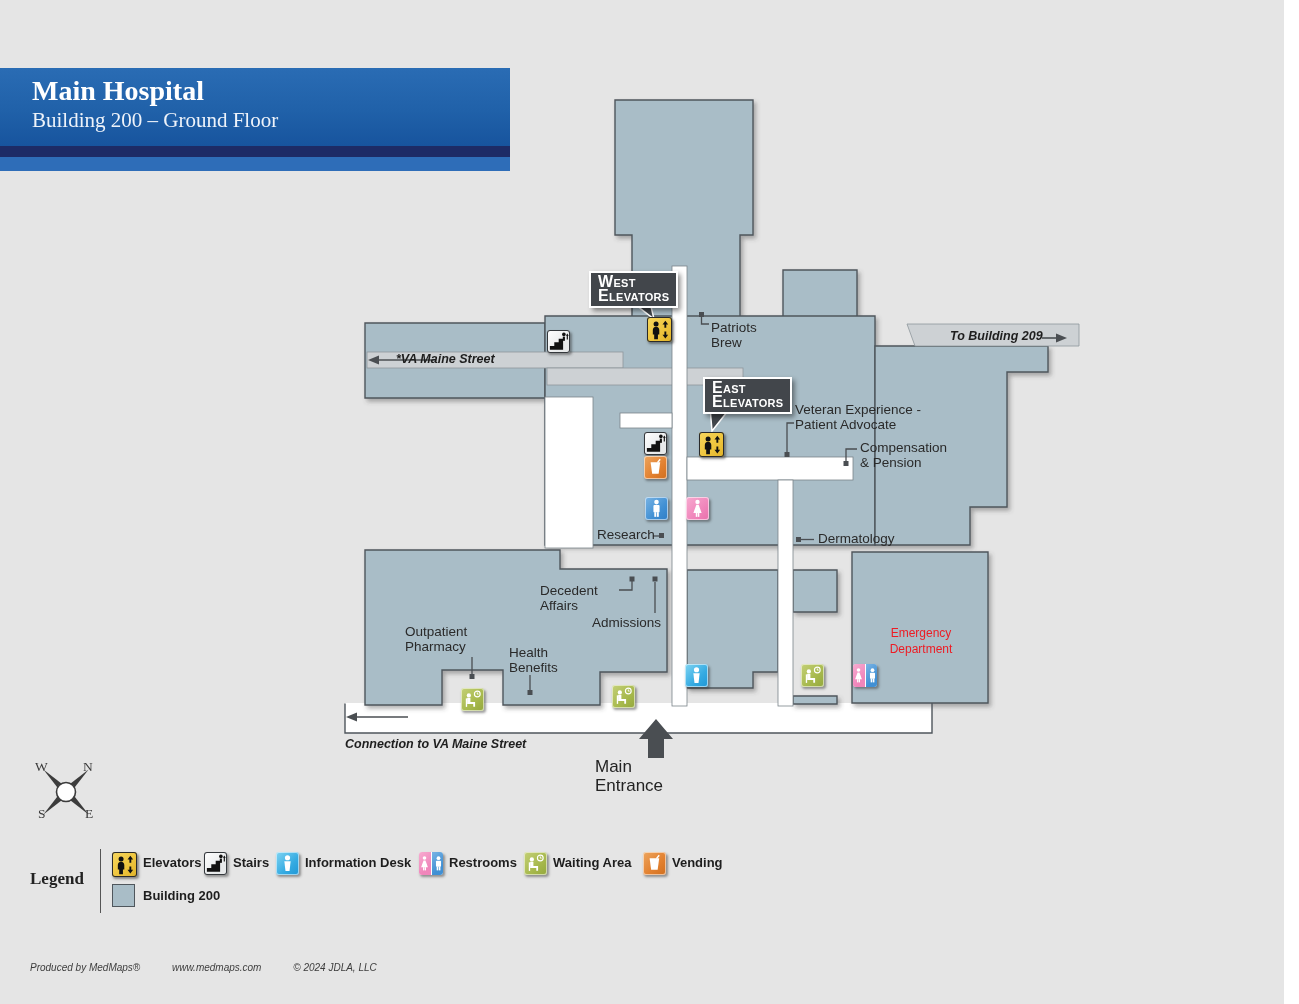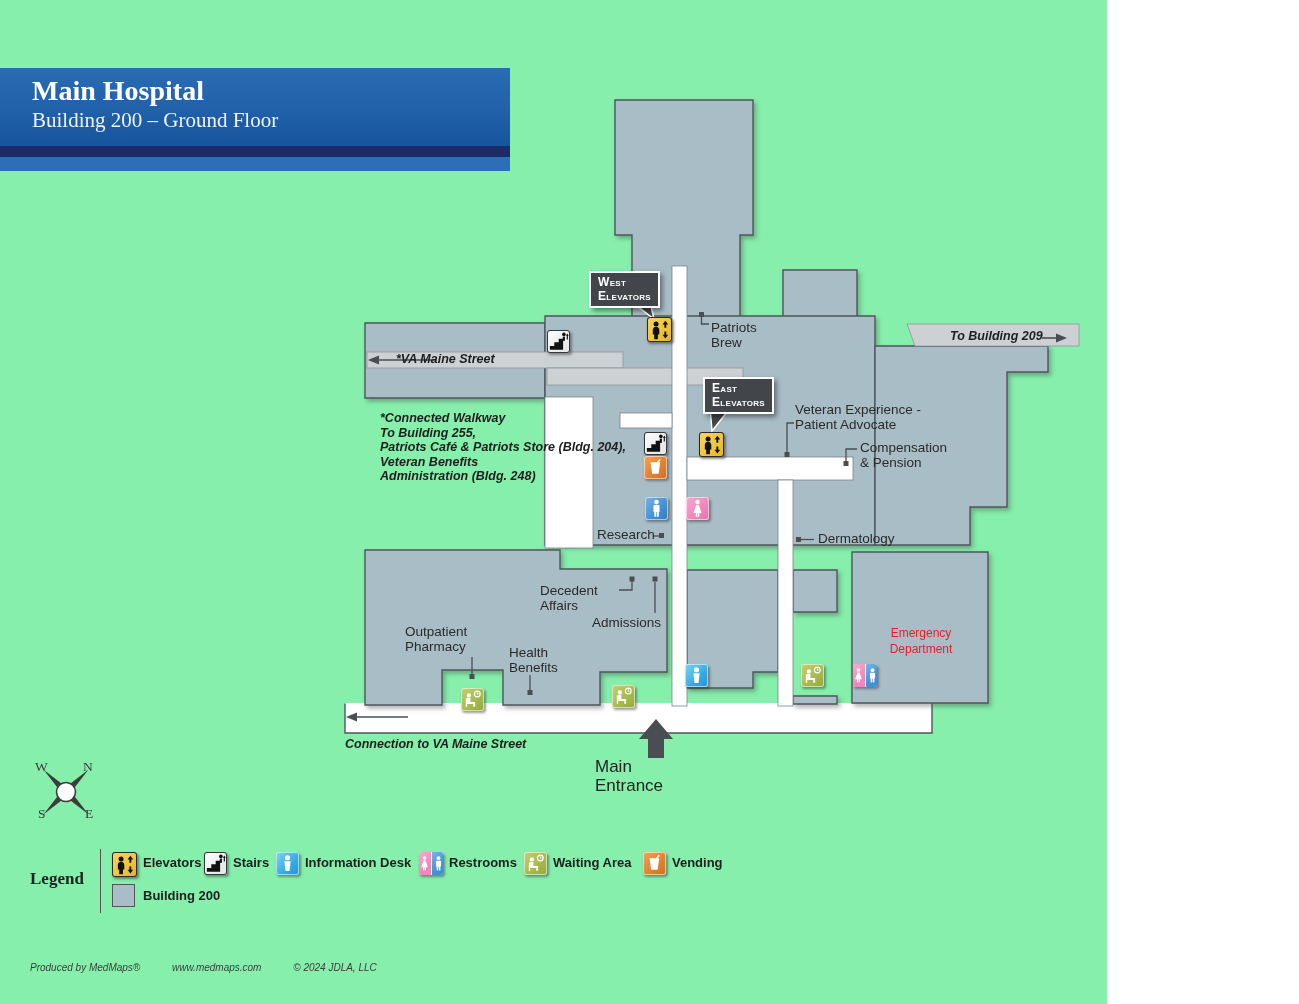--- a/index.html
+++ b/index.html
@@ -1,16 +1,16 @@
 <!DOCTYPE html>
 <html><head>
 <meta charset="utf-8">
 <style>
   html,body{margin:0;padding:0;background:#fff;}
-  .canvas{position:relative;width:1107px;height:1004px;background:#86efac;overflow:hidden;
+  .canvas{position:relative;width:1284px;height:1004px;background:#e5e5e5;overflow:hidden;
           font-family:"Liberation Sans",sans-serif;color:#262626;}
 
   
   .title-block{position:absolute;left:0;top:68px;width:510px;}
   .title-main{height:78px;background:linear-gradient(180deg,#2a6cb4 0%,#2061a9 55%,#17549e 100%);
               padding:8px 0 0 32px;box-sizing:border-box;}
   .title-main h1{margin:0;font-family:"Liberation Serif",serif;font-weight:bold;
                  font-size:28px;line-height:30px;color:#fff;}
   .title-main h2{margin:2px 0 0 0;font-family:"Liberation Serif",serif;font-weight:normal;
                  font-size:21px;line-height:24px;color:#eef3fa;}
@@ -45,21 +45,21 @@
   .ilabel{position:absolute;z-index:4;font-size:12.5px;font-style:italic;font-weight:bold;
           line-height:14.6px;color:#1e1e1e;}
   .red{color:#ed1c24;font-size:12px;line-height:16px;margin-top:14px;}
   .big{font-size:17px;line-height:19px;color:#232323;}
   .compass-letter{position:absolute;z-index:4;font-family:"Liberation Serif",serif;
                   font-size:13.5px;color:#3a3a3a;}
 
   
   .callout{position:absolute;z-index:5;background:#42464b;border:2px solid #fff;
            box-shadow:2.5px 3px 5px rgba(0,0,0,.45);padding:2px 7px 3px 7px;
-           color:#fff;font-weight:bold;font-size:12px;line-height:14px;
+           color:#fff;font-weight:bold;font-size:16px;line-height:14px;
            font-variant:small-caps;letter-spacing:.3px;}
 
   
   .legend{position:absolute;left:0;top:845px;width:760px;height:75px;z-index:4;}
   .legend-title{position:absolute;left:30px;top:24px;font-family:"Liberation Serif",serif;
                 font-weight:bold;font-size:17px;color:#222;}
   .legend-divider{position:absolute;left:100px;top:4px;width:1px;height:64px;background:#555;}
   .legend .item-label{position:absolute;font-size:13px;font-weight:bold;color:#1e1e1e;top:10px;}
   .legend .micon{top:7px;}
   .legend .row2{top:39px;}
@@ -290,27 +290,20 @@
     <div>East</div>
     <div>Elevators</div>
   </div>
 
   <div class="mlabel" style="left:711px;top:320px">
     <div>Patriots</div>
     <div>Brew</div>
   </div>
   <div class="ilabel" style="left:396px;top:352px">*VA Maine Street</div>
   <div class="ilabel" style="left:950px;top:329px">To Building 209</div>
-  <div class="ilabel" style="left:380px;top:411px">
-    <div>*Connected Walkway</div>
-    <div>To Building 255,</div>
-    <div>Patriots Café &amp; Patriots Store (Bldg. 204),</div>
-    <div>Veteran Benefits</div>
-    <div>Administration (Bldg. 248)</div>
-  </div>
   <div class="mlabel" style="left:795px;top:402px">
     <div>Veteran Experience -</div>
     <div>Patient Advocate</div>
   </div>
   <div class="mlabel" style="left:860px;top:440px">
     <div>Compensation</div>
     <div>&amp; Pension</div>
   </div>
   <div class="mlabel" style="left:597px;top:527px">Research</div>
   <div class="mlabel" style="left:818px;top:531px">Dermatology</div>

